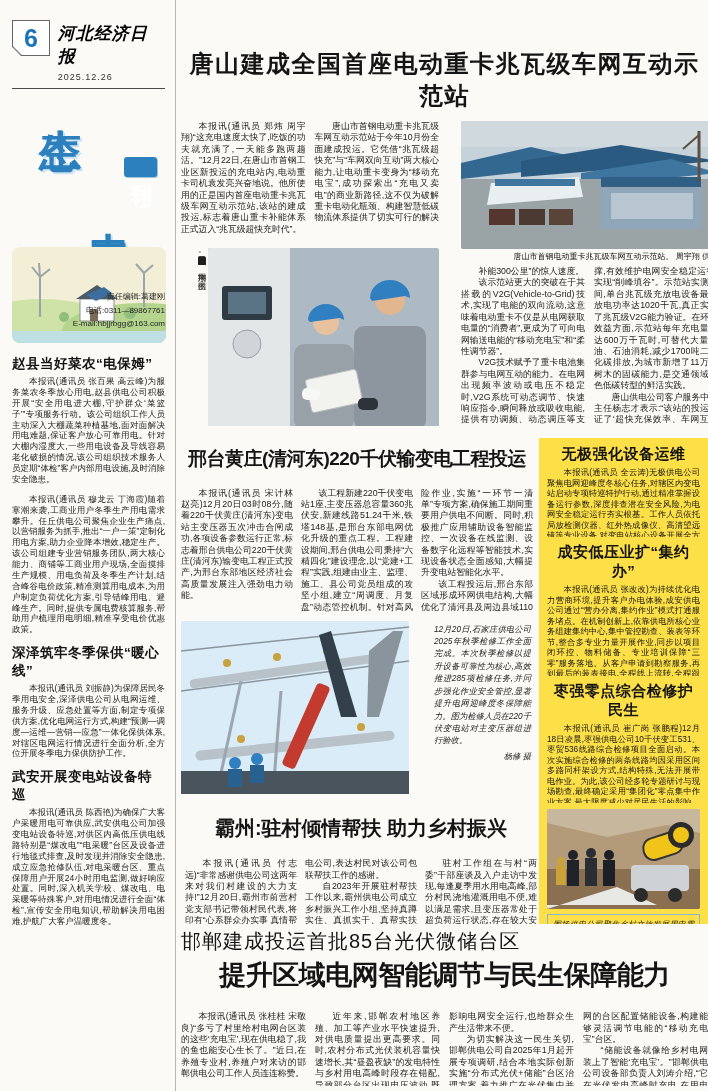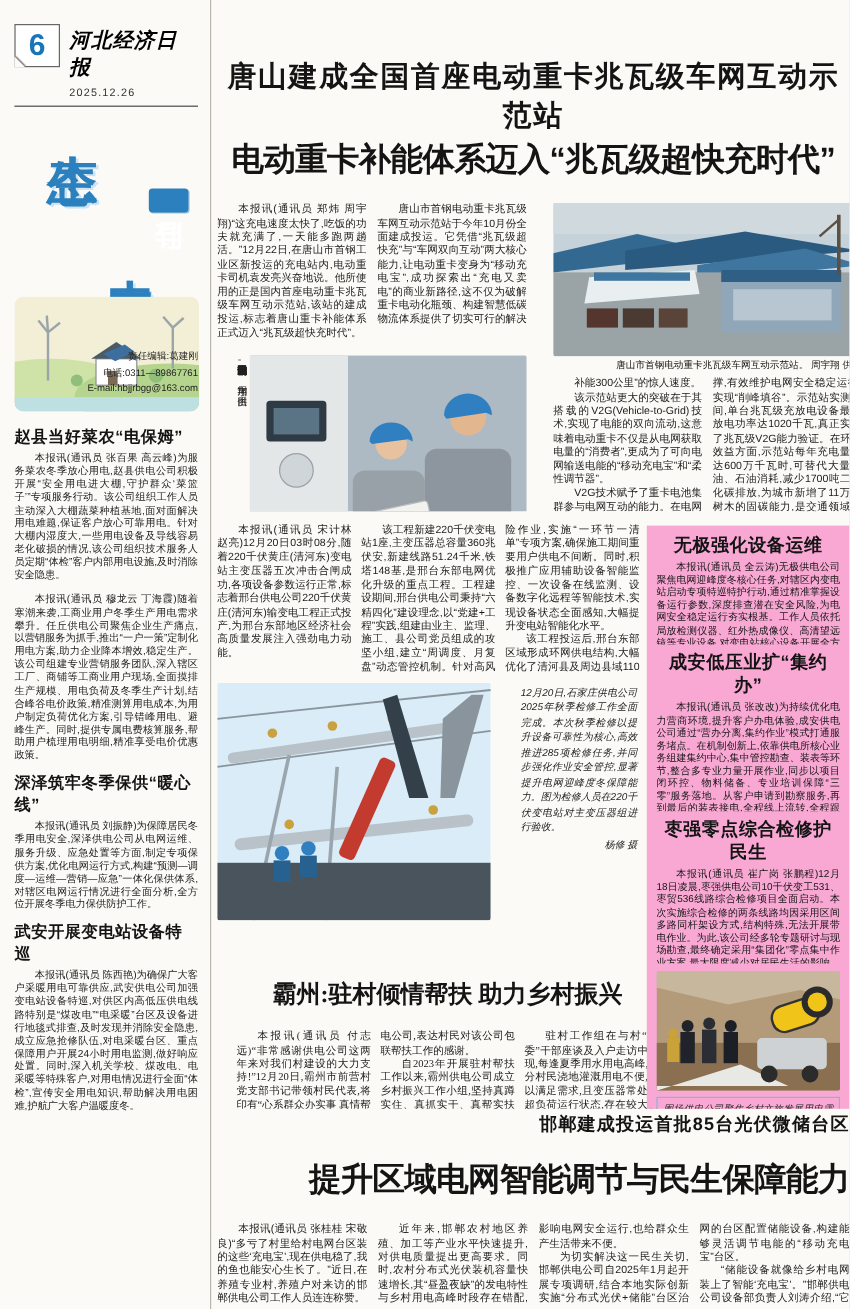--- a/index.html
+++ b/index.html
@@ -43,36 +43,36 @@
   .tb-right-text{column-count:2;column-gap:9px;height:160px;overflow:hidden;}
   
   .xingtai{position:absolute;top:430px;left:0;width:352px;height:364px;overflow:hidden;}
   .headline2{font-size:19px;font-weight:900;text-align:center;letter-spacing:-.5px;white-space:nowrap;}
   .xt-text{column-count:3;column-gap:8px;height:128px;overflow:hidden;margin-top:6px;}
   .xt-photo-row{display:flex;margin-top:5px;height:198px;gap:17px;}
   .xt-photo{width:228px;border-radius:2px;overflow:hidden;}
   .xt-caption{flex:1;font-size:8.3px;font-style:italic;line-height:1.5;padding:2px 2px 0 8px;text-align:justify;color:#222;}
   .credit{display:block;text-align:right;font-style:italic;margin-top:3px;}
   
-  .bazhou{position:absolute;top:798px;left:16px;width:352px;height:126px;overflow:hidden;font-family:Liberation Serif, serif;}
+  .bazhou{position:absolute;top:798px;left:4px;width:352px;height:126px;overflow:hidden;}
   .headline3{font-size:20px;font-weight:900;text-align:center;letter-spacing:0;}
   .bz-text{column-count:3;column-gap:8px;height:94px;overflow:hidden;margin-top:6px;}
   
-  .panel{position:absolute;top:438px;left:358px;width:169px;height:486px;background:#f9a8d4;padding:7px 8px;overflow:hidden;}
+  .panel{position:absolute;top:438px;left:358px;width:169px;height:486px;background:#fde047;padding:7px 8px;overflow:hidden;}
   .panel-article{margin-bottom:6px;}
   .panel-title{font-size:15px;font-weight:900;text-align:center;margin-bottom:3px;letter-spacing:.5px;}
   .pbody{overflow:hidden;}
   .pbody p{font-size:8.3px;line-height:1.27;text-align:justify;text-indent:2em;margin:0;}
   .ph1{height:70px;} .ph2{height:92px;} .ph3{height:80px;}
   .panel-photo{width:153px;height:100px;border-radius:2px;overflow:hidden;}
   .panel-caption{border:1px solid #8fb3d3;padding:4px 5px;font-size:8px;font-style:italic;line-height:1.45;margin-top:5px;text-align:justify;color:#222;}
   
   .handan{position:absolute;top:928px;left:0;width:527px;height:158px;overflow:hidden;}
-  .kicker2{font-size:15px;font-weight:700;text-align:right;letter-spacing:1px;}
-  .headline4{font-size:27px;font-weight:900;text-align:right;letter-spacing:-.5px;margin-top:18px;white-space:nowrap;}
+  .kicker2{font-size:20px;font-weight:400;text-align:left;letter-spacing:1px;}
+  .headline4{font-size:27px;font-weight:900;text-align:center;letter-spacing:-.5px;margin-top:2px;white-space:nowrap;}
   .hd-text{column-count:4;column-gap:9px;height:88px;overflow:hidden;margin-top:7px;}
   .story-text p{font-size:8.8px;line-height:1.3;text-align:justify;text-indent:2em;margin:0;color:#1a1a1a;}
 </style>
 </head>
 <body>
 
 <div class="page">
 
   <aside class="sidebar">
     <div class="pg-header">
@@ -119,21 +119,21 @@
 
     <div class="sb-articles">
       <div class="sb-article">
         <div class="sb-title">赵县当好菜农“电保姆”</div>
         <div class="sb-body">
             <p>本报讯(通讯员 张百果 高云峰)为服务菜农冬季放心用电,赵县供电公司积极开展“安全用电进大棚,守护群众‘菜篮子’”专项服务行动。该公司组织工作人员主动深入大棚蔬菜种植基地,面对面解决用电难题,保证客户放心可靠用电。针对大棚内湿度大,一些用电设备及导线容易老化破损的情况,该公司组织技术服务人员定期“体检”客户内部用电设施,及时消除安全隐患。</p>
           </div>
       </div>
       <div class="sb-article">
         <div class="sb-body">
-            <p>本报讯(通讯员 穆龙云 丁海霞)随着寒潮来袭,工商业用户冬季生产用电需求攀升。任丘供电公司聚焦企业生产痛点,以营销服务为抓手,推出“一户一策”定制化用电方案,助力企业降本增效,稳定生产。该公司组建专业营销服务团队,深入辖区工厂、商铺等工商业用户现场,全面摸排生产规模、用电负荷及冬季生产计划,结合峰谷电价政策,精准测算用电成本,为用户制定负荷优化方案,引导错峰用电、避峰生产。同时,提供专属电费核算服务,帮助用户梳理用电明细,精准享受电价优惠政策。</p>
+            <p>本报讯(通讯员 穆龙云 丁海霞)随着寒潮来袭,工商业用户冬季生产用电需求攀升。任丘供电公司聚焦企业生产痛点,以营销服务为抓手,推出“一户一策”定制化用电方案,助力企业降本增效,稳定生产。该公司组建专业营销服务团队,两大核心能力、商铺等工商业用户现场,全面摸排生产规模、用电负荷及冬季生产计划,结合峰谷电价政策,精准测算用电成本,为用户制定负荷优化方案,引导错峰用电、避峰生产。同时,提供专属电费核算服务,帮助用户梳理用电明细,精准享受电价优惠政策。</p>
           </div>
       </div>
       <div class="sb-article">
         <div class="sb-title">深泽筑牢冬季保供“暖心线”</div>
         <div class="sb-body">
             <p>本报讯(通讯员 刘振静)为保障居民冬季用电安全,深泽供电公司从电网运维、服务升级、应急处置等方面,制定专项保供方案,优化电网运行方式,构建“预测—调度—运维—营销—应急”一体化保供体系,对辖区电网运行情况进行全面分析,全方位开展冬季电力保供防护工作。</p>
           </div>
       </div>
       <div class="sb-article">
         <div class="sb-title">武安开展变电站设备特巡</div>
@@ -142,21 +142,20 @@
           </div>
       </div>
 
     </div>
   </aside>
 
   <main class="main">
 
     <section class="top-story">
       <div class="kicker">唐山建成全国首座电动重卡兆瓦级车网互动示范站</div>
-      <h1 class="headline1">电动重卡补能体系迈入“兆瓦级超快充时代”</h1>
       <div class="top-body">
         <div class="tb-left">
           <div class="tb-left-text story-text">
               <p>本报讯(通讯员 郑炜 周宇翔)“这充电速度太快了,吃饭的功夫就充满了,一天能多跑两趟活。”12月22日,在唐山市首钢工业区新投运的充电站内,电动重卡司机袁发亮兴奋地说。他所使用的正是国内首座电动重卡兆瓦级车网互动示范站,该站的建成投运,标志着唐山重卡补能体系正式迈入“兆瓦级超快充时代”。</p>
               <p>唐山市首钢电动重卡兆瓦级车网互动示范站于今年10月份全面建成投运。它凭借“兆瓦级超快充”与“车网双向互动”两大核心能力,让电动重卡变身为“移动充电宝”,成功探索出“充电又卖电”的商业新路径,这不仅为破解重卡电动化瓶颈、构建智慧低碳物流体系提供了切实可行的解决方案,也打造出具有全国示范意义的“河北方案”。</p>
             </div>
           <div class="worker-row">
             <div class="v-caption">唐山供电公司员工到唐山市首钢电动重卡兆瓦级车网互动示范站巡查设备。 周宇翔 供图</div>
             <div class="worker-photo">
               <svg width="231" height="182" viewBox="0 0 231 182" preserveAspectRatio="none">
@@ -207,20 +206,21 @@
               <p>补能300公里”的惊人速度。</p>
               <p>该示范站更大的突破在于其搭载的V2G(Vehicle-to-Grid)技术,实现了电能的双向流动,这意味着电动重卡不仅是从电网获取电量的“消费者”,更成为了可向电网输送电能的“移动充电宝”和“柔性调节器”。</p>
               <p>V2G技术赋予了重卡电池集群参与电网互动的能力。在电网出现频率波动或电压不稳定时,V2G系统可动态调节、快速响应指令,瞬间释放或吸收电能,提供有功调频、动态调压等支撑,有效维护电网安全稳定运行,实现“削峰填谷”。示范站实测期间,单台兆瓦级充放电设备最大放电功率达1020千瓦,真正实现了兆瓦级V2G能力验证。在环保效益方面,示范站每年充电量可达600万千瓦时,可替代大量柴油、石油消耗,减少1700吨二氧化碳排放,为城市新增了11万棵树木的固碳能力,是交通领域绿色低碳转型的鲜活实践。</p>
               <p>唐山供电公司客户服务中心主任杨志才表示:“该站的投运验证了‘超快充保效率、车网互动降成本’的商业模式完全可行。它的更大价值在于‘可复制’,为京津冀乃至全国重卡电动化进程,探索出了一条兼顾经济性、高效性与电网安全的新路径,对推动重卡全面电动化、构建智慧低碳物流体系、服务能源结构转型具有积极的示范意义。”</p>
             </div>
         </div>
       </div>
     </section>
 
     <section class="xingtai">
+      <h2 class="headline2">邢台黄庄(清河东)220千伏输变电工程投运</h2>
       <div class="xt-text story-text">
           <p>本报讯(通讯员 宋计林 赵亮)12月20日03时08分,随着220千伏黄庄(清河东)变电站主变压器五次冲击合闸成功,各项设备参数运行正常,标志着邢台供电公司220千伏黄庄(清河东)输变电工程正式投产,为邢台东部地区经济社会高质量发展注入强劲电力动能。</p>
           <p>该工程新建220千伏变电站1座,主变压器总容量360兆伏安,新建线路51.24千米,铁塔148基,是邢台东部电网优化升级的重点工程。工程建设期间,邢台供电公司秉持“六精四化”建设理念,以“党建+工程”实践,组建由业主、监理、施工、县公司党员组成的攻坚小组,建立“周调度、月复盘”动态管控机制。针对高风险作业,实施“一环节一清单”专项方案,确保施工期间重要用户供电不间断。同时,积极推广应用辅助设备智能监控、一次设备在线监测、设备数字化远程等智能技术,实现设备状态全面感知,大幅提升变电站智能化水平。</p>
           <p>该工程投运后,邢台东部区域形成环网供电结构,大幅优化了清河县及周边县域110千伏电网结构,显著提升供电保障能力,同时为新能源项目并网提供接入点,有力支持新能源并网消纳。另外,同步建设的14条10千伏线路实现“输配同投”,不仅满足了当地居民冬季采暖等用电需求,更为清河县羊绒制品加工、装备制造等特色产业集群发展提供稳定电力支撑。</p>
         </div>
       <div class="xt-photo-row">
         <div class="xt-photo">
           <svg width="228" height="198" viewBox="0 0 228 198" preserveAspectRatio="none">
             <rect width="228" height="198" fill="#d9ecf7"></rect>
             <line x1="0" y1="30" x2="228" y2="6" stroke="#8a949c" stroke-width="1.5"></line>

